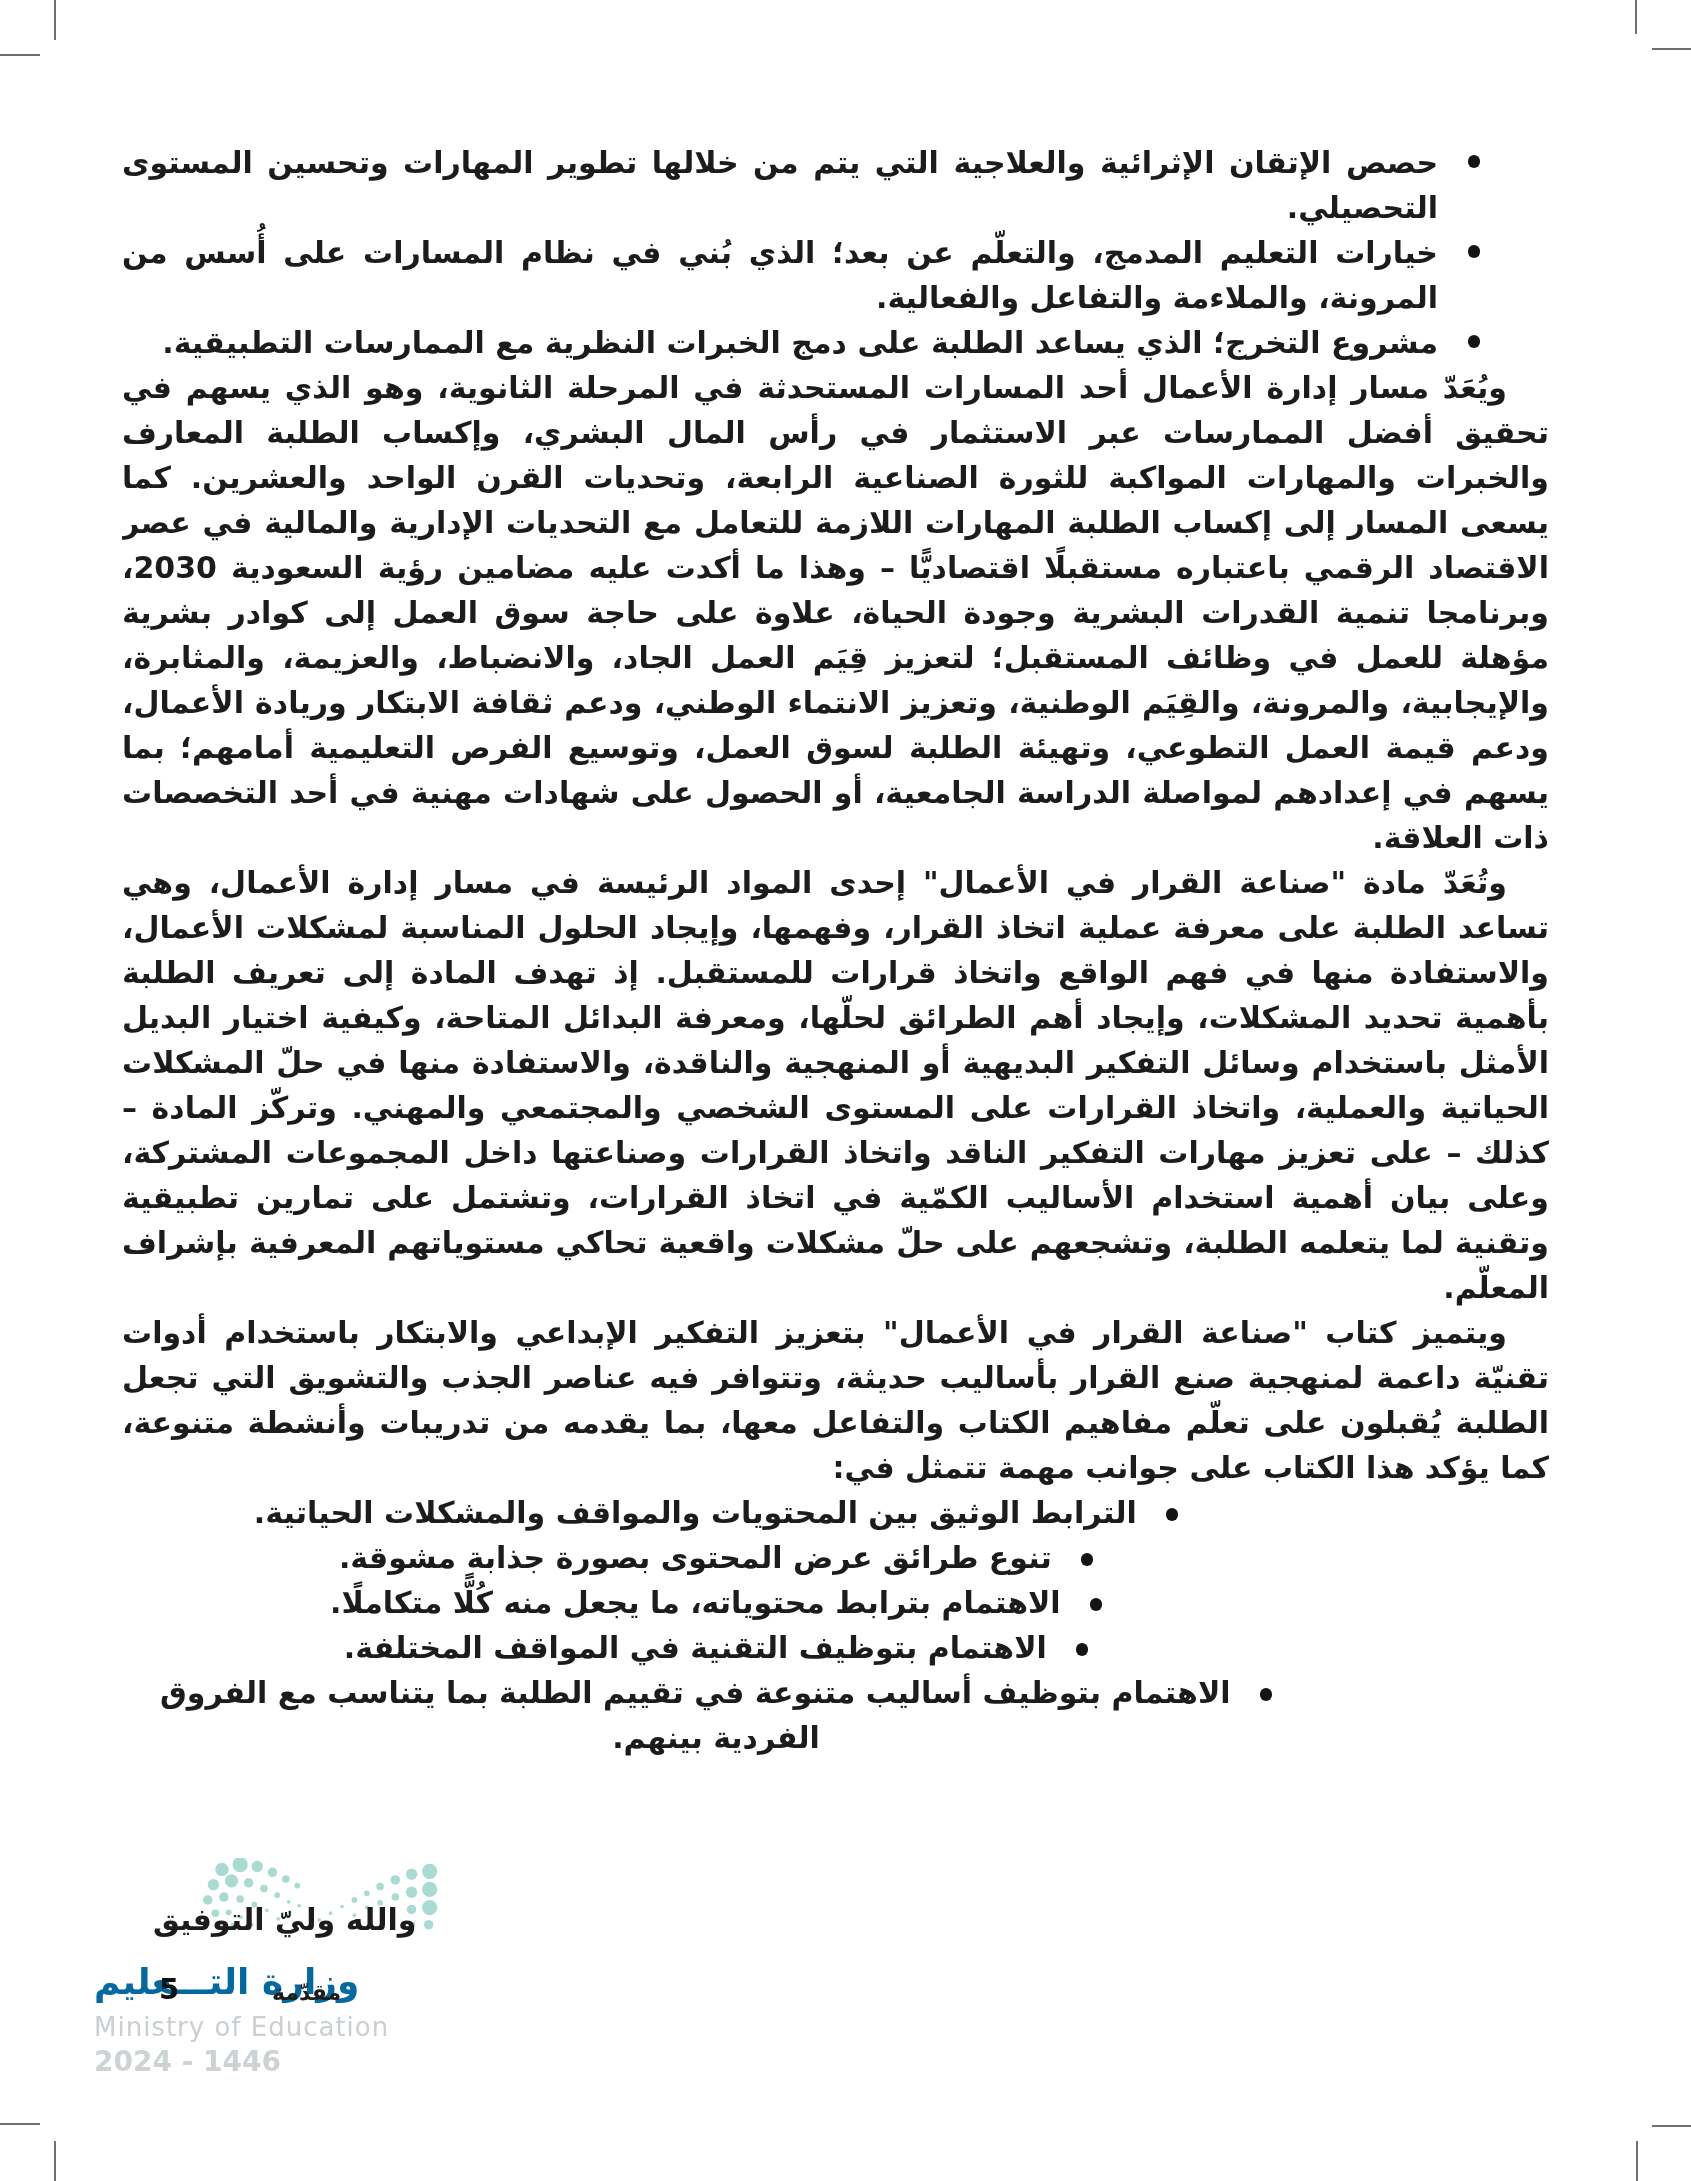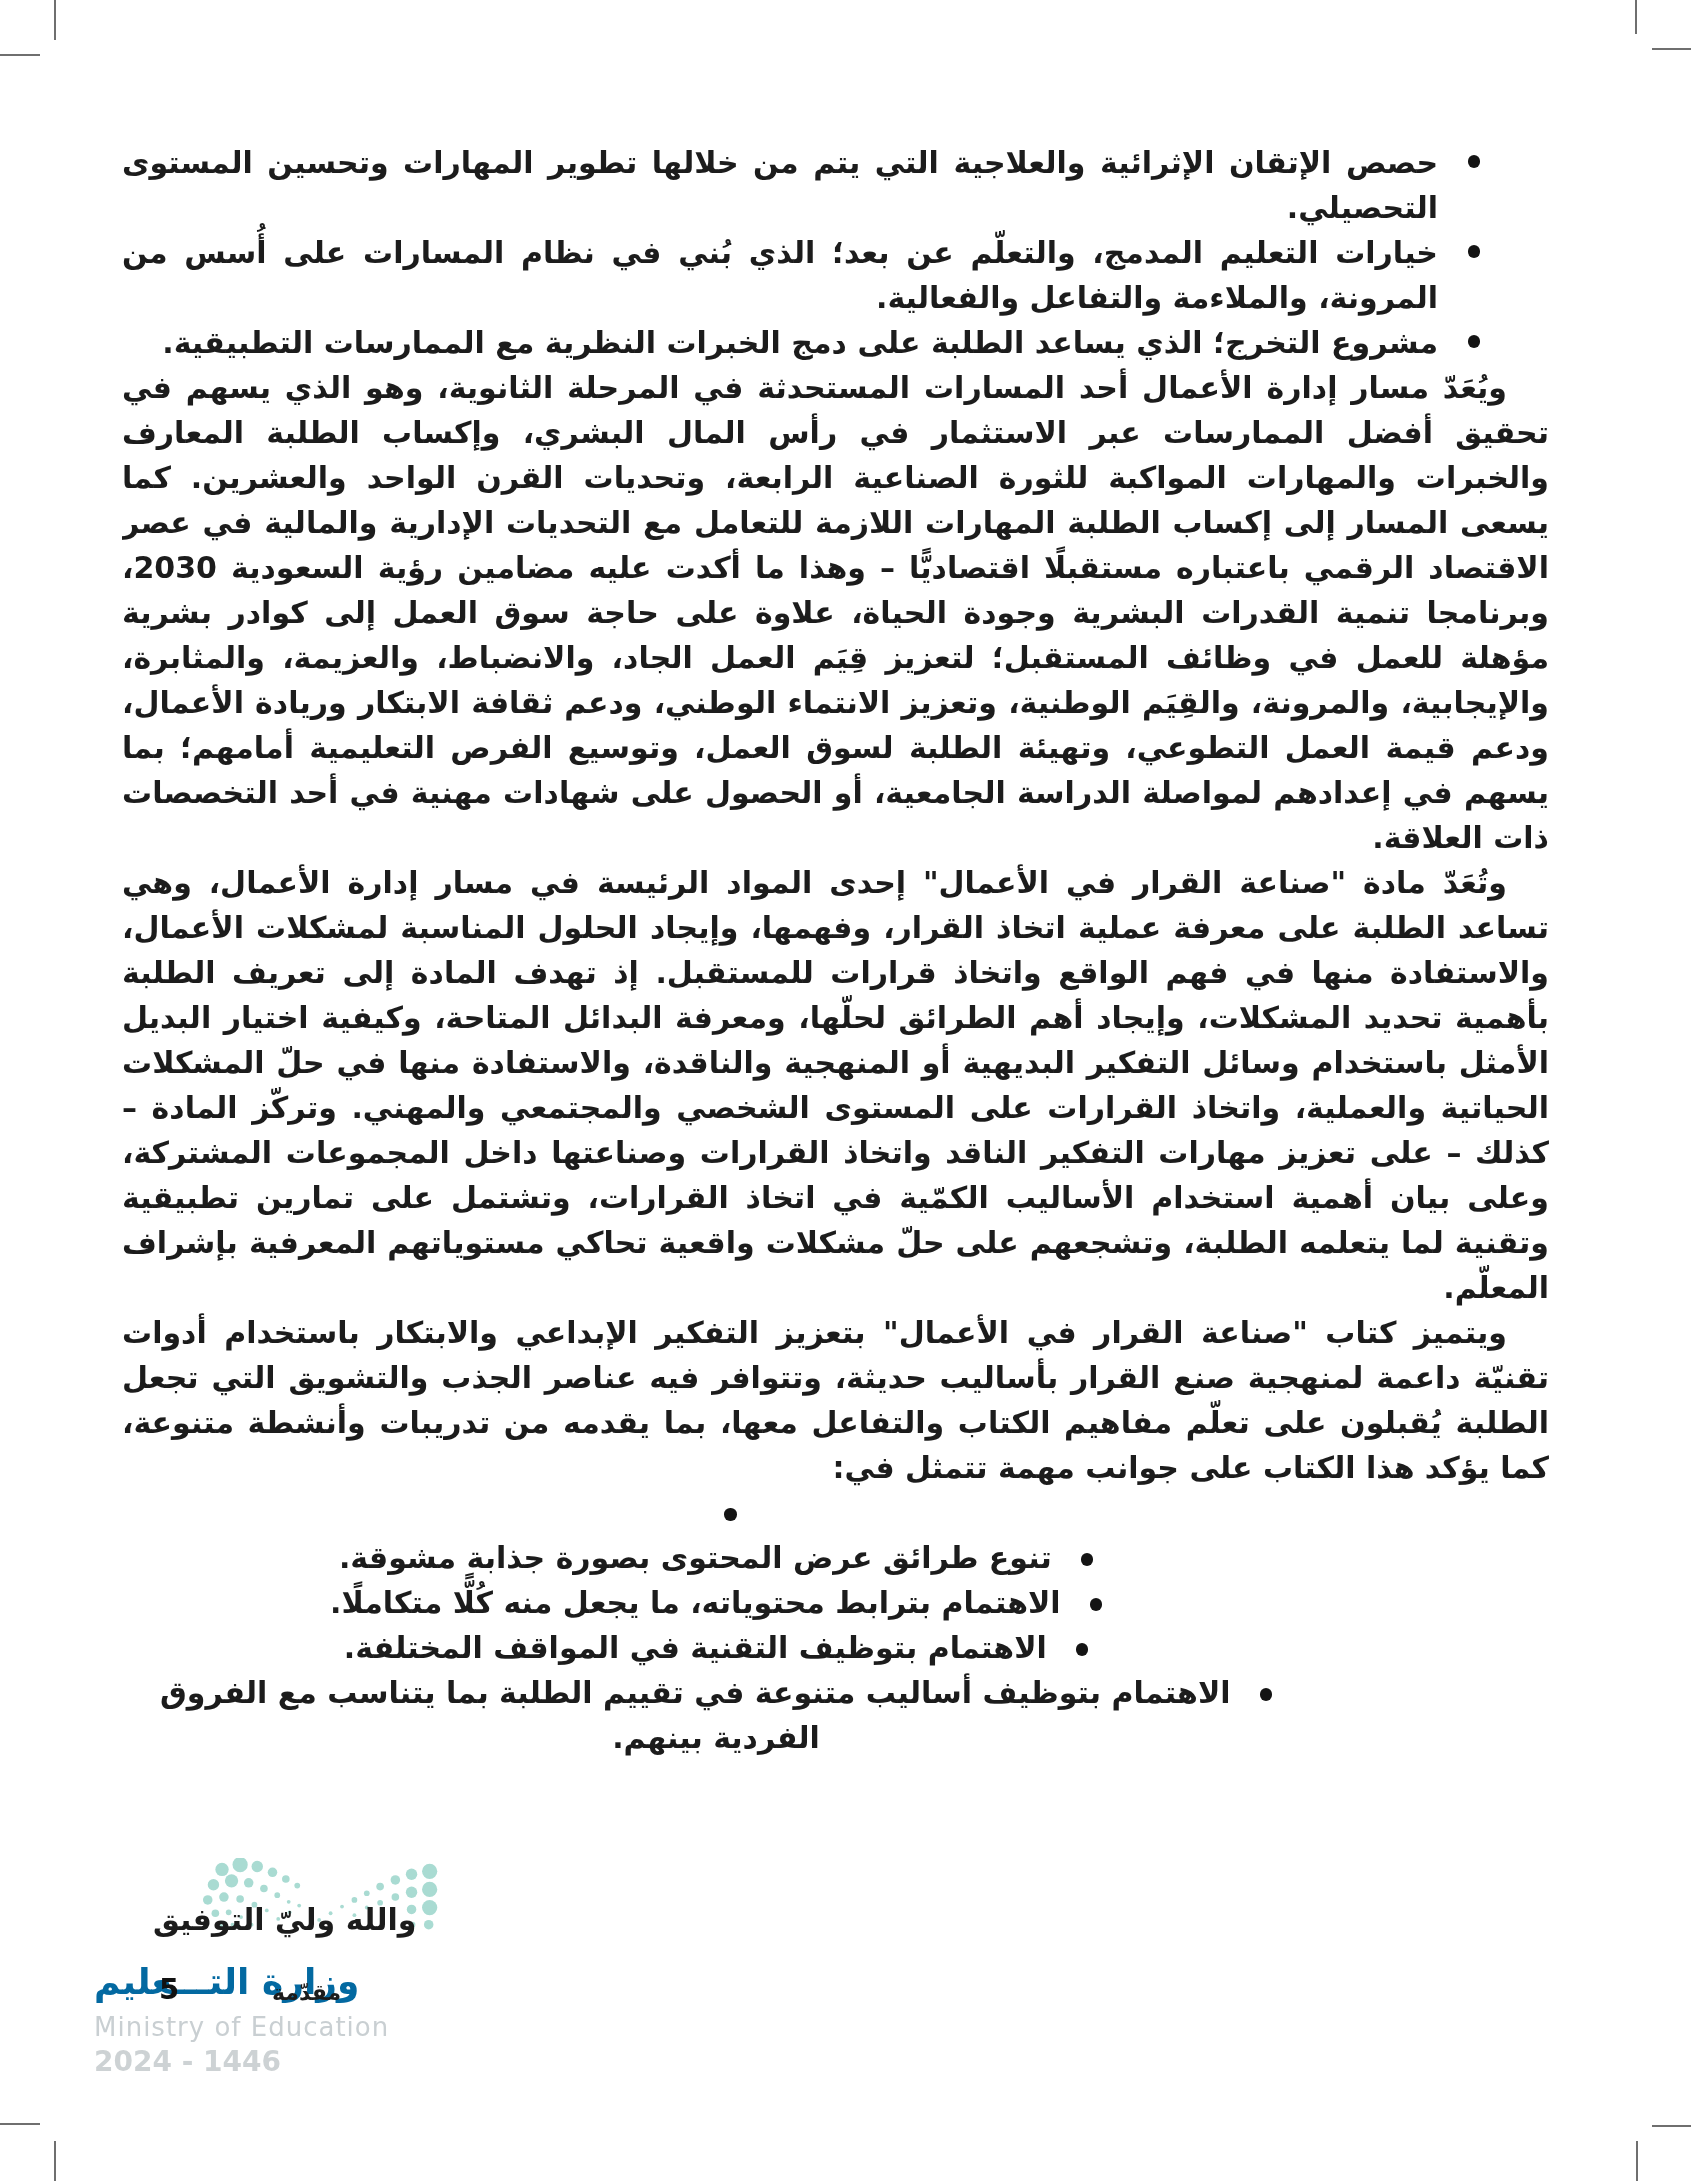--- a/index.html
+++ b/index.html
@@ -75,21 +75,21 @@
     <li><span class="dot"></span><span>حصص الإتقان الإثرائية والعلاجية التي يتم من خلالها تطوير المهارات وتحسين المستوى التحصيلي.</span></li>
     <li><span class="dot"></span><span>خيارات التعليم المدمج، والتعلّم عن بعد؛ الذي بُني في نظام المسارات على أُسس من المرونة، والملاءمة والتفاعل والفعالية.</span></li>
     <li><span class="dot"></span><span>مشروع التخرج؛ الذي يساعد الطلبة على دمج الخبرات النظرية مع الممارسات التطبيقية.</span></li>
   </ul>
 
   <p>ويُعَدّ مسار إدارة الأعمال أحد المسارات المستحدثة في المرحلة الثانوية، وهو الذي يسهم في تحقيق أفضل الممارسات عبر الاستثمار في رأس المال البشري، وإكساب الطلبة المعارف والخبرات والمهارات المواكبة للثورة الصناعية الرابعة، وتحديات القرن الواحد والعشرين. كما يسعى المسار إلى إكساب الطلبة المهارات اللازمة للتعامل مع التحديات الإدارية والمالية في عصر الاقتصاد الرقمي باعتباره مستقبلًا اقتصاديًّا – وهذا ما أكدت عليه مضامين رؤية السعودية 2030، وبرنامجا تنمية القدرات البشرية وجودة الحياة، علاوة على حاجة سوق العمل إلى كوادر بشرية مؤهلة للعمل في وظائف المستقبل؛ لتعزيز قِيَم العمل الجاد، والانضباط، والعزيمة، والمثابرة، والإيجابية، والمرونة، والقِيَم الوطنية، وتعزيز الانتماء الوطني، ودعم ثقافة الابتكار وريادة الأعمال، ودعم قيمة العمل التطوعي، وتهيئة الطلبة لسوق العمل، وتوسيع الفرص التعليمية أمامهم؛ بما يسهم في إعدادهم لمواصلة الدراسة الجامعية، أو الحصول على شهادات مهنية في أحد التخصصات ذات العلاقة.</p>
   <p>وتُعَدّ مادة "صناعة القرار في الأعمال" إحدى المواد الرئيسة في مسار إدارة الأعمال، وهي تساعد الطلبة على معرفة عملية اتخاذ القرار، وفهمها، وإيجاد الحلول المناسبة لمشكلات الأعمال، والاستفادة منها في فهم الواقع واتخاذ قرارات للمستقبل. إذ تهدف المادة إلى تعريف الطلبة بأهمية تحديد المشكلات، وإيجاد أهم الطرائق لحلّها، ومعرفة البدائل المتاحة، وكيفية اختيار البديل الأمثل باستخدام وسائل التفكير البديهية أو المنهجية والناقدة، والاستفادة منها في حلّ المشكلات الحياتية والعملية، واتخاذ القرارات على المستوى الشخصي والمجتمعي والمهني. وتركّز المادة – كذلك – على تعزيز مهارات التفكير الناقد واتخاذ القرارات وصناعتها داخل المجموعات المشتركة، وعلى بيان أهمية استخدام الأساليب الكمّية في اتخاذ القرارات، وتشتمل على تمارين تطبيقية وتقنية لما يتعلمه الطلبة، وتشجعهم على حلّ مشكلات واقعية تحاكي مستوياتهم المعرفية بإشراف المعلّم.</p>
   <p>ويتميز كتاب "صناعة القرار في الأعمال" بتعزيز التفكير الإبداعي والابتكار باستخدام أدوات تقنيّة داعمة لمنهجية صنع القرار بأساليب حديثة، وتتوافر فيه عناصر الجذب والتشويق التي تجعل الطلبة يُقبلون على تعلّم مفاهيم الكتاب والتفاعل معها، بما يقدمه من تدريبات وأنشطة متنوعة، كما يؤكد هذا الكتاب على جوانب مهمة تتمثل في:</p>
 
   <ul class="list2">
-    <li><span class="dot"></span></li>
+    <li><span class="dot"></span><span>الترابط الوثيق بين المحتويات والمواقف والمشكلات الحياتية.</span></li>
     <li><span class="dot"></span><span>تنوع طرائق عرض المحتوى بصورة جذابة مشوقة.</span></li>
     <li><span class="dot"></span><span>الاهتمام بترابط محتوياته، ما يجعل منه كُلًّا متكاملًا.</span></li>
     <li><span class="dot"></span><span>الاهتمام بتوظيف التقنية في المواقف المختلفة.</span></li>
     <li><span class="dot"></span><span>الاهتمام بتوظيف أساليب متنوعة في تقييم الطلبة بما يتناسب مع الفروق الفردية بينهم.</span></li>
   </ul>
 
 </div>
 
 <svg class="logo-dots" width="253" height="100" viewBox="0 0 265 105" aria-hidden="true">
 

